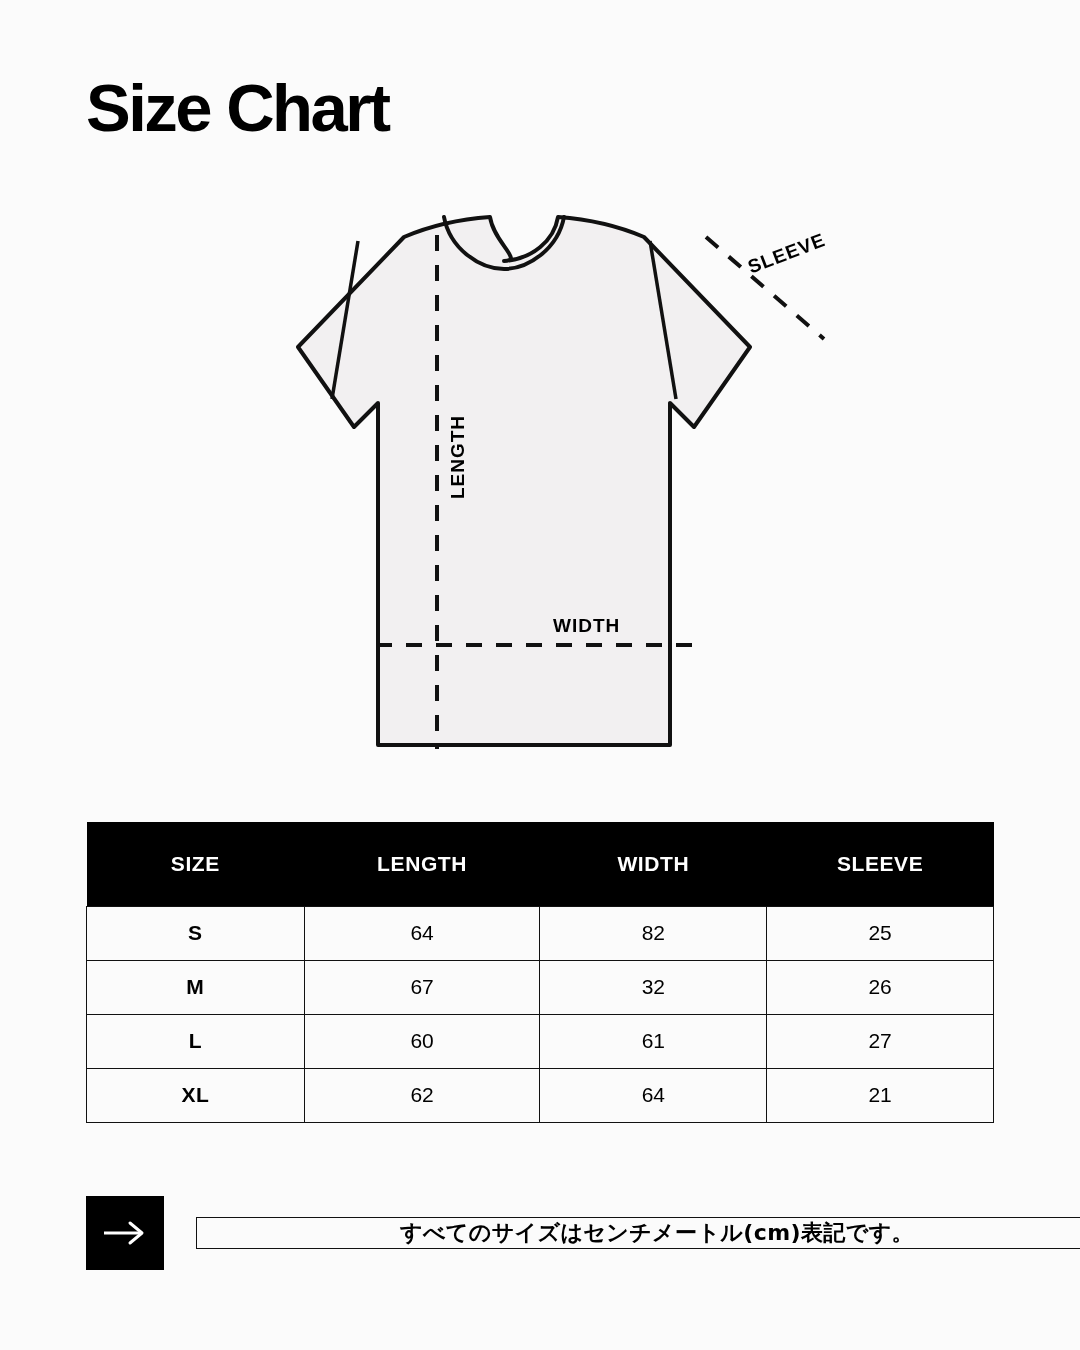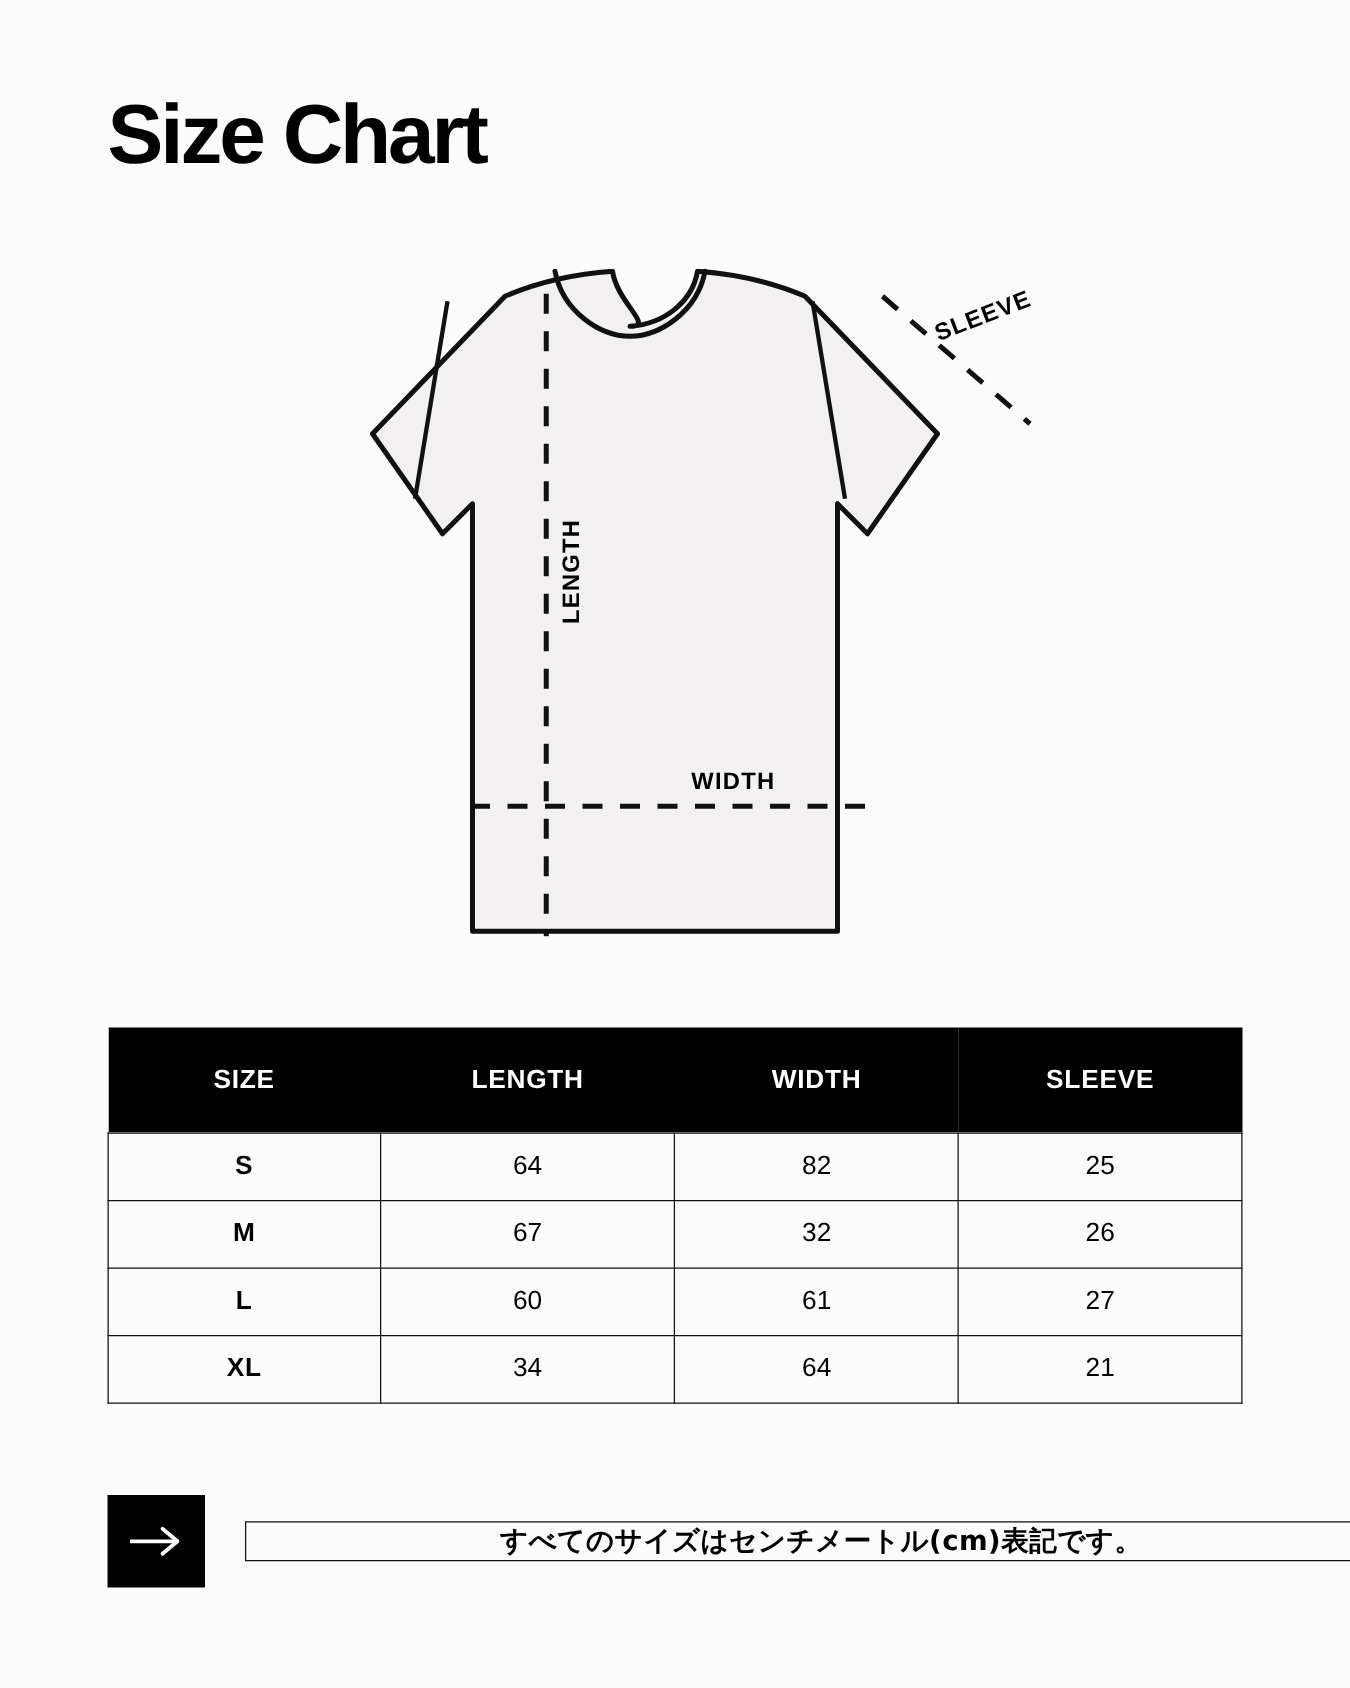--- a/index.html
+++ b/index.html
@@ -216,21 +216,21 @@
           <td>26</td>
         </tr>
         <tr>
           <td class="size-cell">L</td>
           <td>60</td>
           <td>61</td>
           <td>27</td>
         </tr>
         <tr>
           <td class="size-cell">XL</td>
-          <td>34</td>
+          <td>62</td>
           <td>64</td>
           <td>21</td>
         </tr>
       </tbody>
     </table>
   </div>
 
   <div class="note-row">
     <div class="arrow-box">
       <span>

